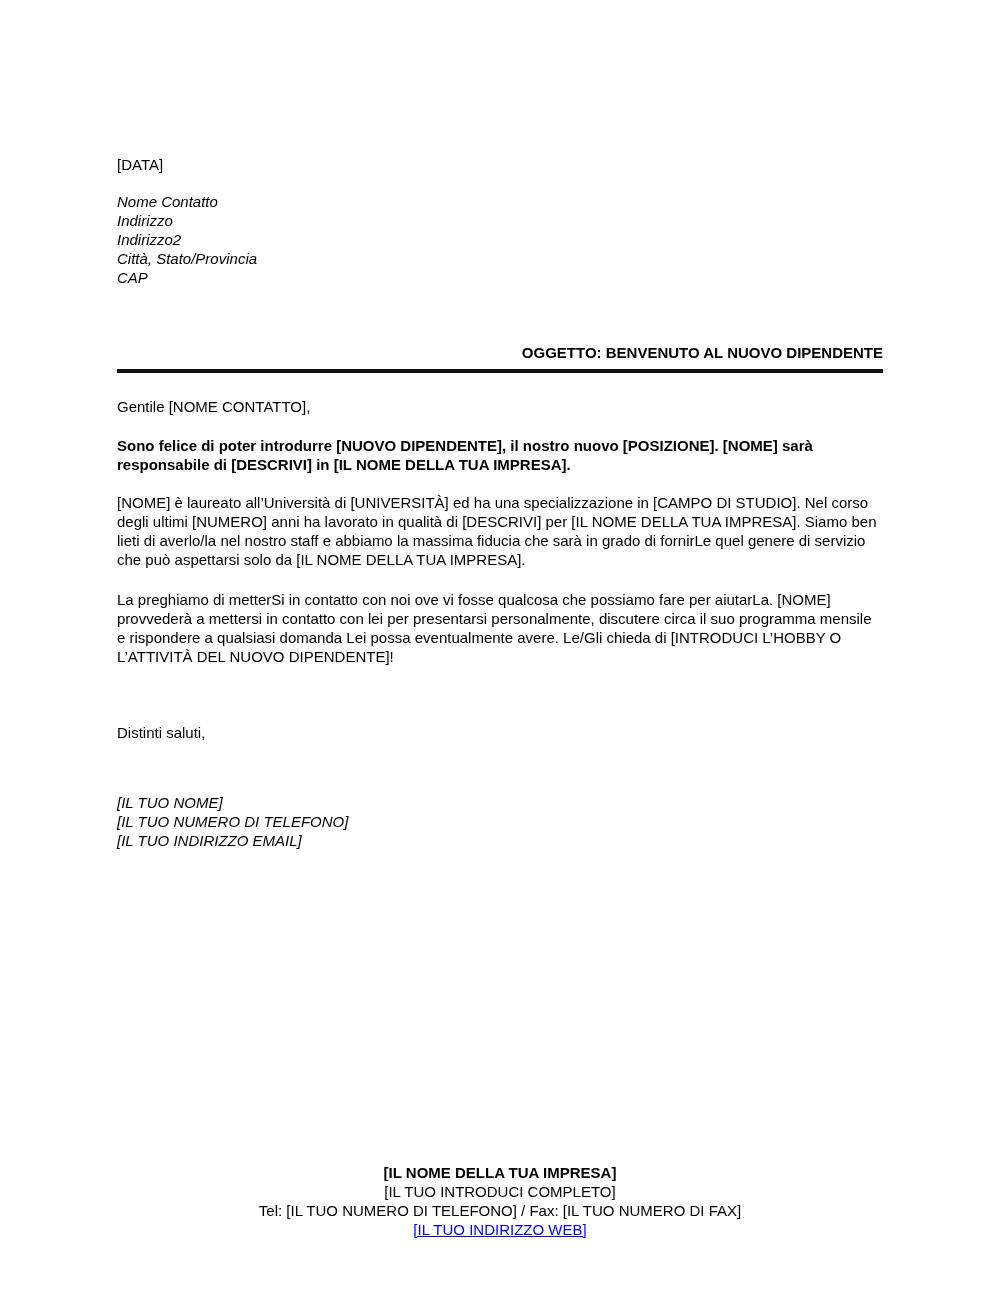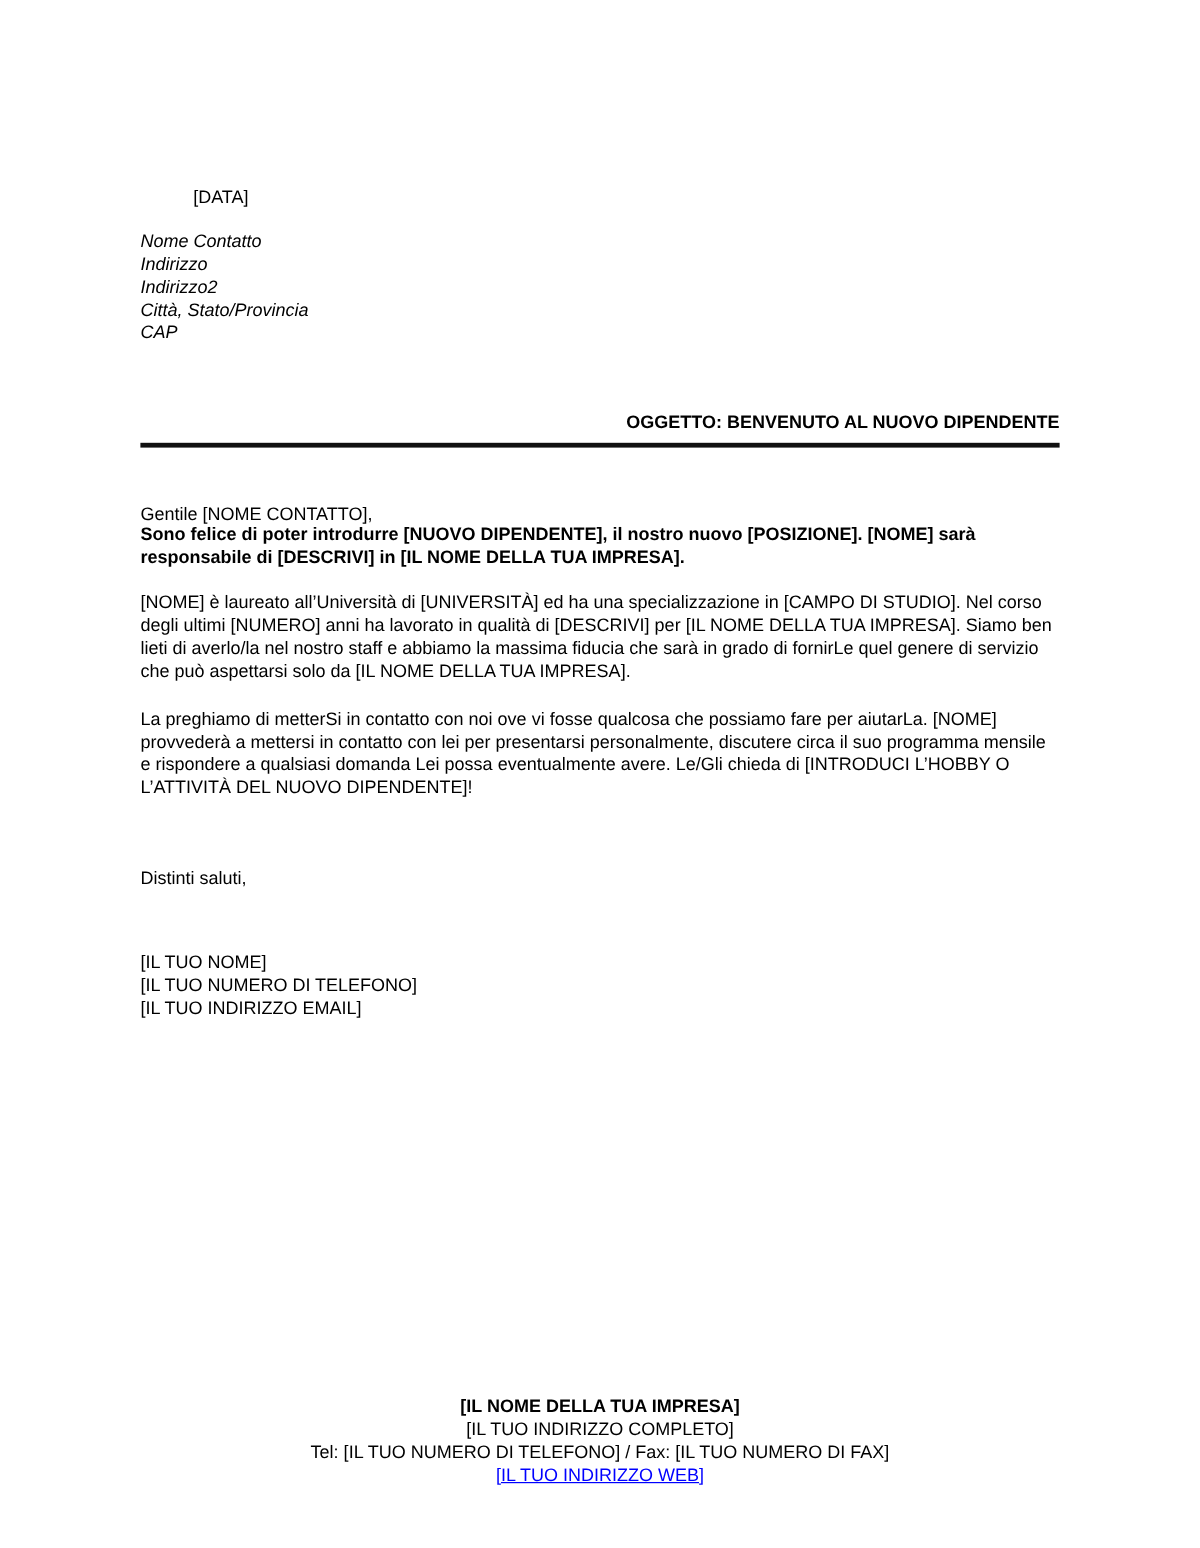--- a/index.html
+++ b/index.html
@@ -16,30 +16,30 @@
     font-size: 15px;
     line-height: 19px;
     color: #000000;
     overflow: hidden;
   }
   .block {
     position: absolute;
     left: 117px;
     width: 766px;
   }
-  .date-block      { top: 155px; margin-left: 44px; }
+  .date-block      { top: 155px; }
   .recipient-block { top: 192px; font-style: italic; }
   .subject-block   { top: 343px; font-weight: bold; text-align: right; }
   .subject-rule    { top: 369px; height: 4px; background: #111111; }
-  .salutation      { top: 419px; }
+  .salutation      { top: 397px; }
   .para-1          { top: 436px; font-weight: bold; }
   .para-2          { top: 493px; }
   .para-3          { top: 590px; }
   .closing         { top: 700px; margin-top: 23px; }
-  .signature-block { top: 793px; }
+  .signature-block { top: 793px; font-style: italic; }
   .footer-block    { top: 1163px; text-align: center; }
   .footer-company  { font-weight: bold; }
   .footer-link a {
     color: #0000ff;
     text-align: center;
   }
   .line { display: block; }
 </style>
 </head>
 <body>
@@ -71,18 +71,18 @@
   <div class="block closing">Distinti saluti,</div>
 
   <div class="block signature-block">
     <span class="line">[IL TUO NOME]</span>
     <span class="line">[IL TUO NUMERO DI TELEFONO]</span>
     <span class="line">[IL TUO INDIRIZZO EMAIL]</span>
   </div>
 
   <div class="block footer-block">
     <span class="line footer-company">[IL NOME DELLA TUA IMPRESA]</span>
-    <span class="line">[IL TUO INDIRIZZO COMPLETO]</span>
+    <span class="line">[IL TUO INTRODUCI COMPLETO]</span>
     <span class="line">Tel: [IL TUO NUMERO DI TELEFONO] / Fax: [IL TUO NUMERO DI FAX]</span>
     <span class="line footer-link"><a href="#">[IL TUO INDIRIZZO WEB]</a></span>
   </div>
 
 </div>
 
 </body></html>

